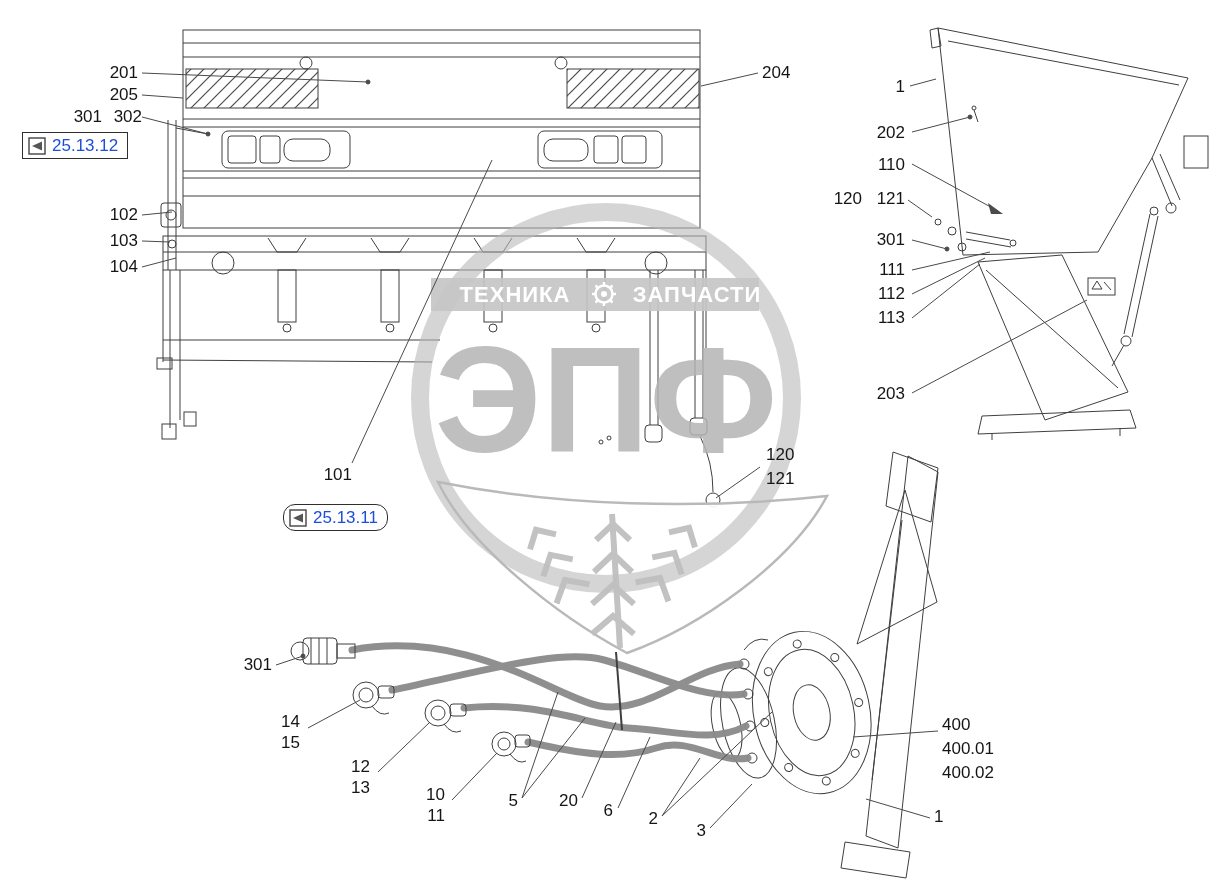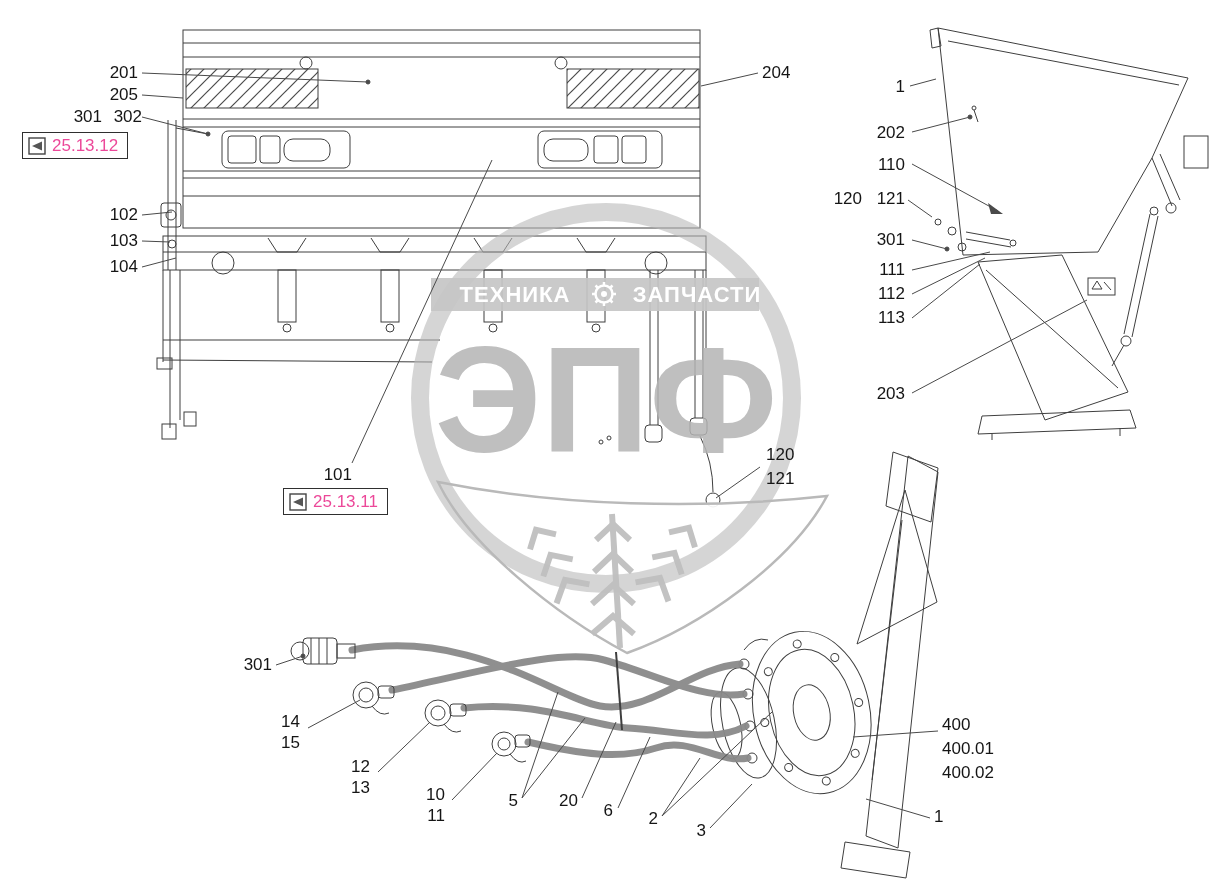--- a/index.html
+++ b/index.html
@@ -4,21 +4,21 @@
 <style>
   html,body{margin:0;padding:0;background:#ffffff;}
   body{width:1217px;height:883px;position:relative;overflow:hidden;
        font-family:"Liberation Sans",sans-serif;}
   .stage{position:absolute;left:0;top:0;width:1217px;height:883px;}
   svg{display:block;}
   svg text{font-family:"Liberation Sans",sans-serif;}
   text.callout{font-size:17px;fill:#151515;}
   .ref-badge{position:absolute;display:flex;align-items:center;gap:6px;
              border:1.3px solid #2f2f2f;background:#fff;
-             padding:2px 9px 2px 5px;font-size:17px;color:#ec4899;
+             padding:2px 9px 2px 5px;font-size:17px;color:#1d4ed8;
              line-height:1.25;cursor:pointer;user-select:none;}
   .ref-badge .eye{display:inline-flex;}
   .wm-band-text{font-size:22px;font-weight:bold;fill:#ffffff;letter-spacing:1px;}
   .wm-logo{font-size:150px;font-weight:bold;fill:#b4b4b4;}
 </style>
 </head>
 <body>
 
 <div class="stage">
 <svg width="1217" height="883" viewBox="0 0 1217 883" xmlns="http://www.w3.org/2000/svg">
@@ -342,21 +342,21 @@
 <div class="ref-badge" style="left:22px;top:132px;">
   <span class="eye">
     <svg width="18" height="18" viewBox="0 0 18 18">
       <rect x="1" y="1" width="16" height="16" fill="#ffffff" stroke="#444" stroke-width="1.4"></rect>
       <path d="M4,9 L14,4.5 L14,13.5 Z" fill="#555"></path>
     </svg>
   </span>
   <span>25.13.12</span>
 </div>
 
-<div class="ref-badge" style="left:283px;top:488px;">
+<div class="ref-badge" style="left:283px;top:504px;border-radius:12px;">
   <span class="eye">
     <svg width="18" height="18" viewBox="0 0 18 18">
       <rect x="1" y="1" width="16" height="16" fill="#ffffff" stroke="#444" stroke-width="1.4"></rect>
       <path d="M4,9 L14,4.5 L14,13.5 Z" fill="#555"></path>
     </svg>
   </span>
   <span>25.13.11</span>
 </div>
 
 </body></html>

